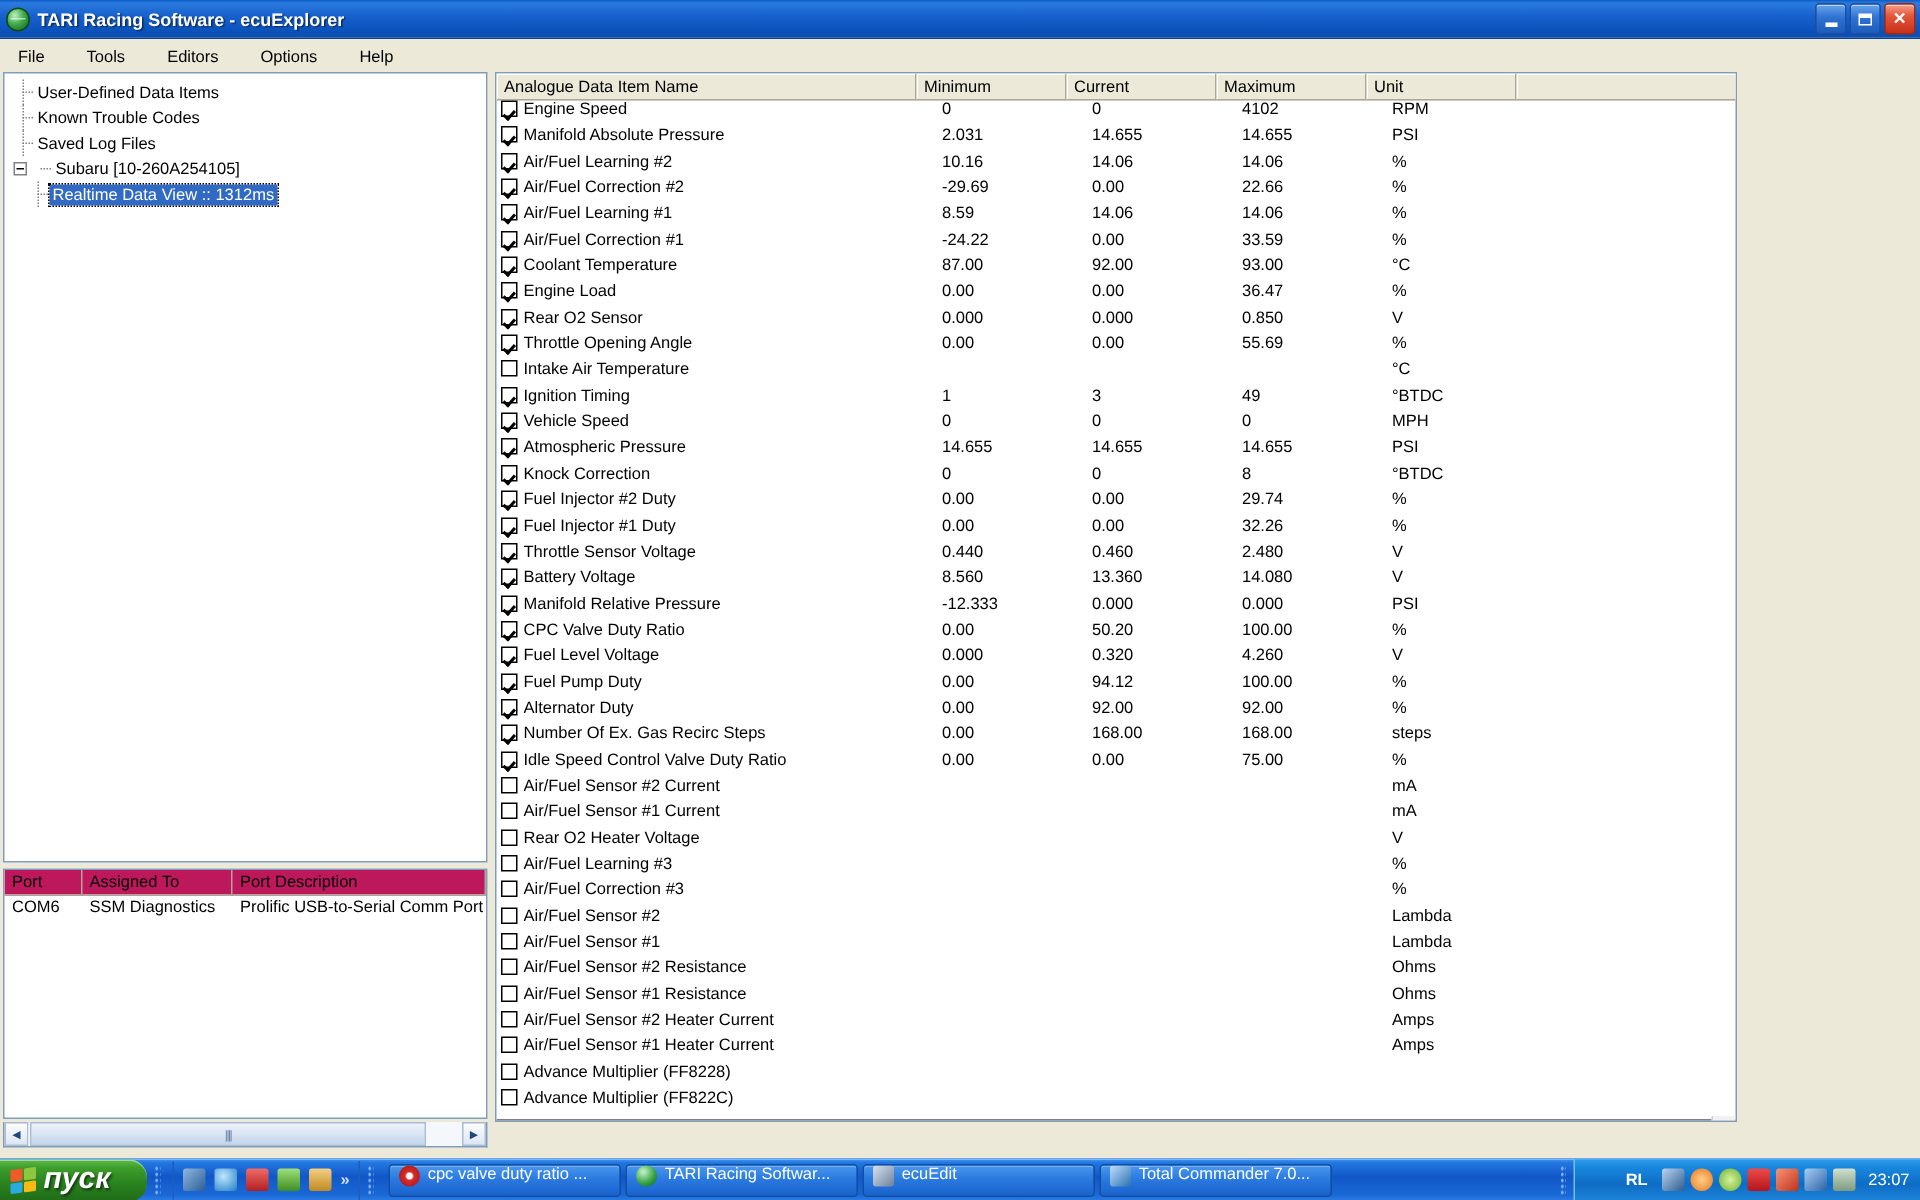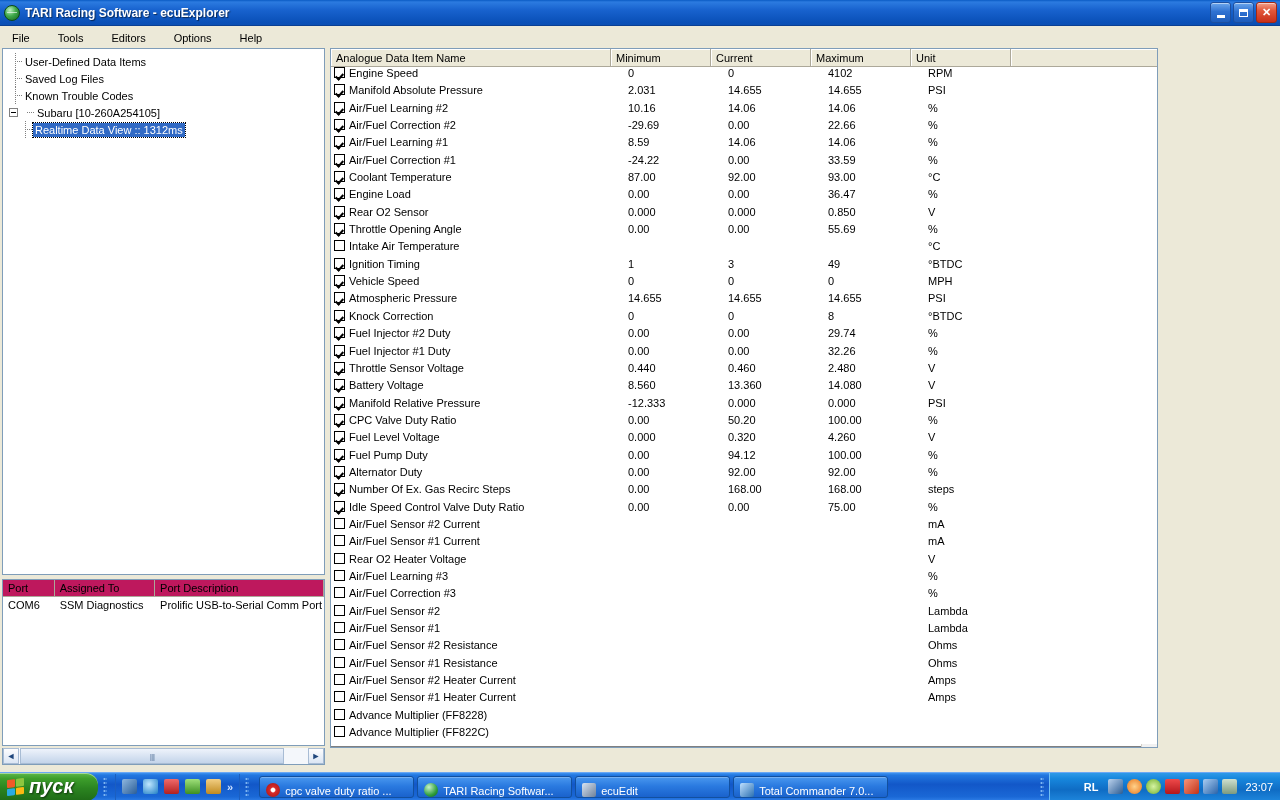--- a/index.html
+++ b/index.html
@@ -200,21 +200,21 @@
     display: flex; align-items: center; gap: 6px; padding: 0 6px; height: 26px;
     border-left: 1px solid #1b5fc0; border-right: 1px solid #1b5fc0; margin-left: 3px;
   }
   .ql-ico { width: 15px; height: 15px; flex: none; border-radius: 2px; }
   .ql-chev { color: #cfe2ff; font-size: 11px; font-weight: bold; }
   .tasks { display: flex; align-items: center; gap: 3px; margin-left: 5px; flex: 1; }
   .taskbtn {
     height: 22px; width: 155px; flex: none; border-radius: 3px;
     background: linear-gradient(180deg,#4a98ef 0%,#2a7ae0 45%,#1a62cc 100%);
     border: 1px solid #12509f;
-    display: flex; align-items: flex-end; gap: 5px; padding: 0 6px;
+    display: flex; align-items: flex-start; gap: 5px; padding: 0 6px;
     color: #fff; font-size: 11px; overflow: hidden; white-space: nowrap;
     box-shadow: inset 0 1px 0 rgba(255,255,255,.25);
   }
   .tb-ico { width: 14px; height: 14px; flex: none; border-radius: 2px; }
   .tray {
     height: 28px; display: flex; align-items: center; gap: 4px; padding: 0 7px 0 8px; flex: none;
     background: linear-gradient(180deg,#2e9ae8 0%,#1787dd 20%,#0f6cc4 60%,#1e86dc 100%);
     border-left: 1px solid #6fc0f5;
   }
   .lang { color: #fff; font-size: 11px; margin-right: 6px; font-weight: bold; margin-left: 26px; }
@@ -258,26 +258,26 @@
 <div class="tree-panel">
   <div class="tree-inner">
 
     <div class="tnode">
       <span class="guide vline"></span>
       <span class="tlabel">User-Defined Data Items</span>
     </div>
 
     <div class="tnode">
       <span class="guide vline"></span>
-      <span class="tlabel">Saved Log Files</span>
+      <span class="tlabel">Known Trouble Codes</span>
     </div>
 
     <div class="tnode">
       <span class="guide vline"></span>
-      <span class="tlabel">Known Trouble Codes</span>
+      <span class="tlabel">Saved Log Files</span>
     </div>
 
     <div class="tnode">
       <span class="expander"></span>
       <span class="guide"></span>
       <span class="tlabel">Subaru [10-260A254105]</span>
     </div>
 
     <div class="tnode indent-1">
       <span class="guide vline"></span>

